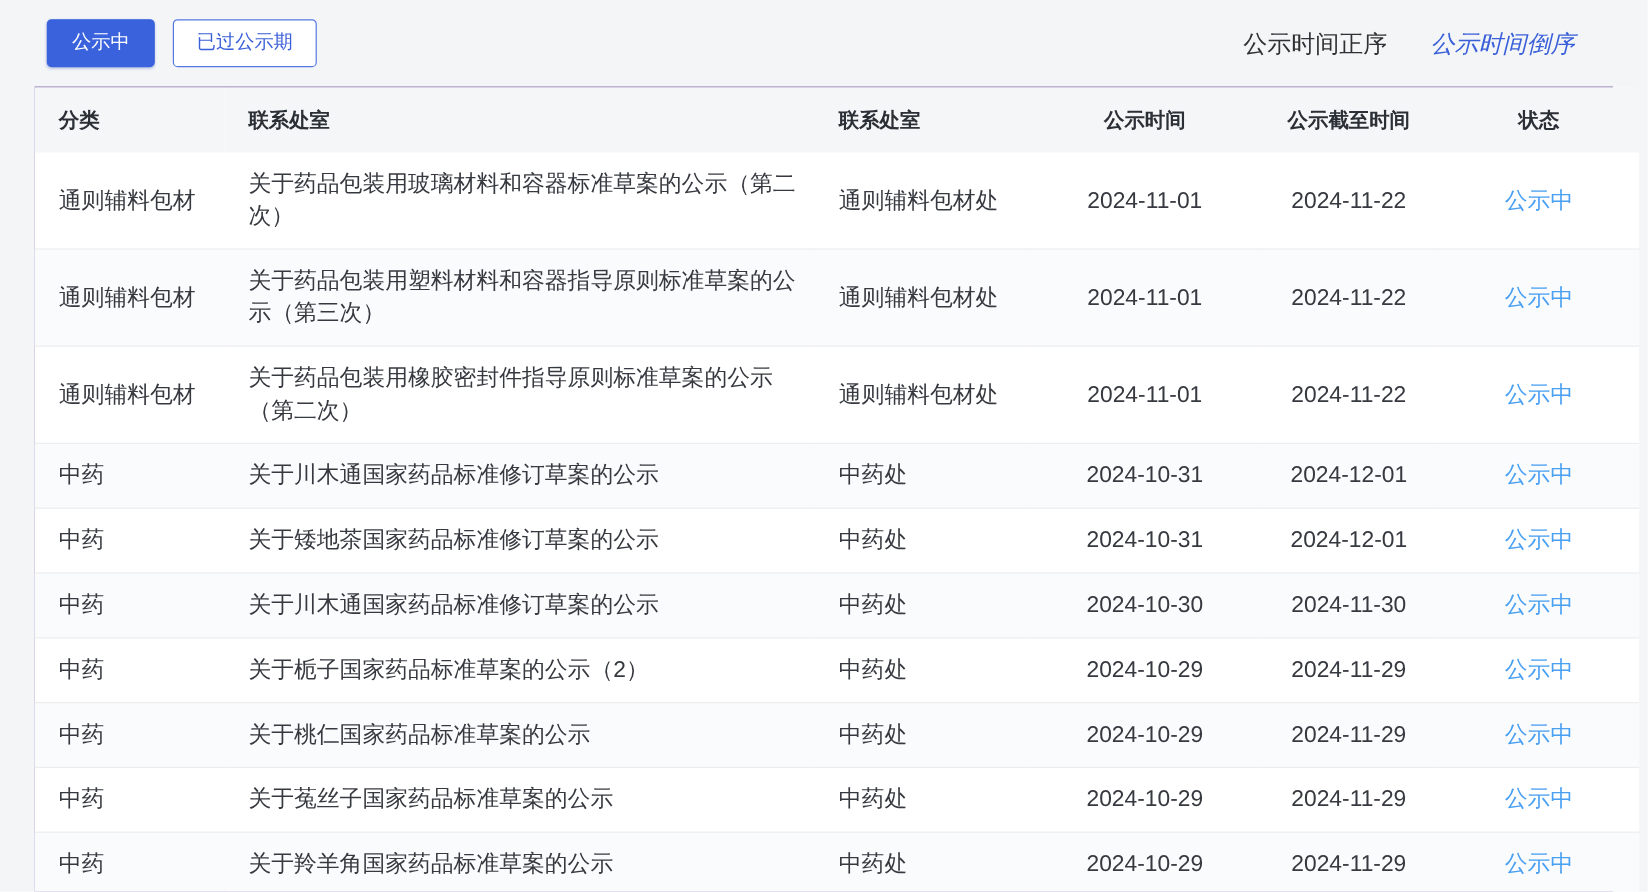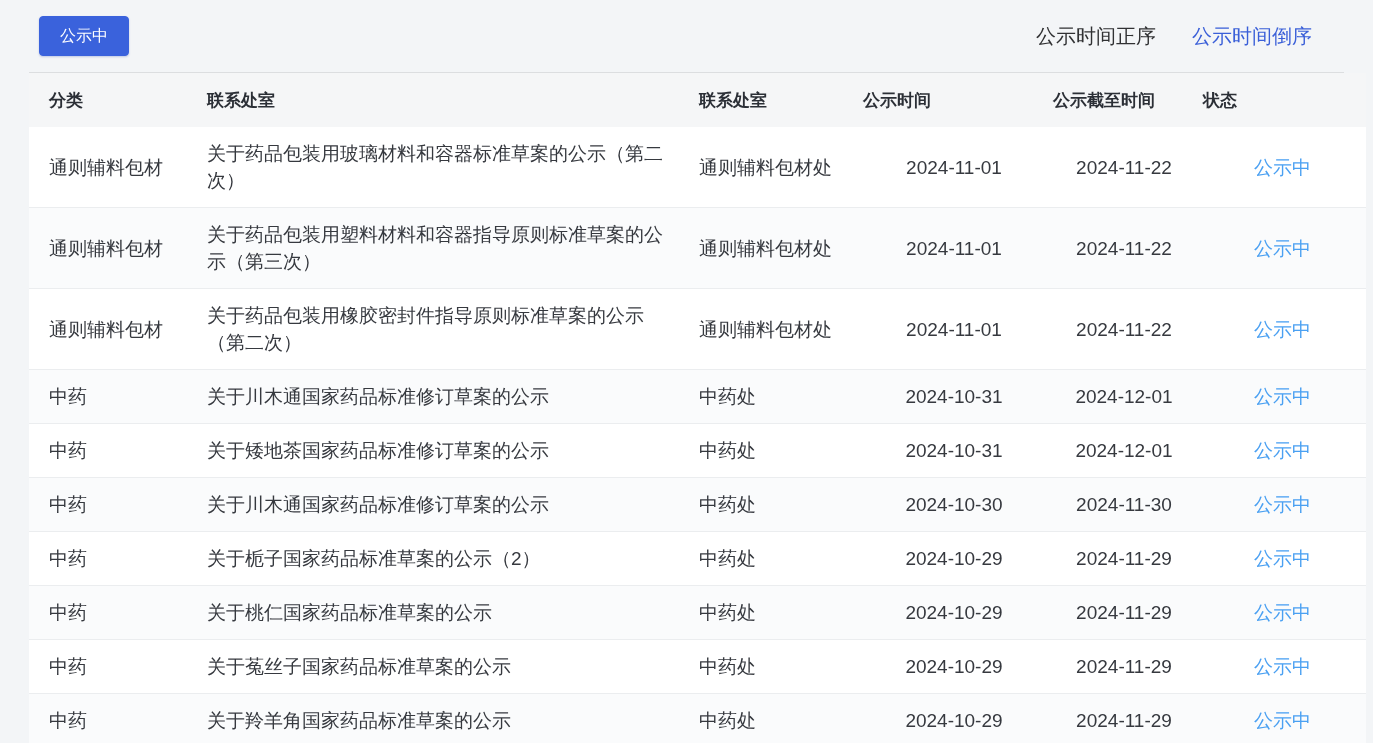--- a/index.html
+++ b/index.html
@@ -35,51 +35,52 @@
   .btn-primary{
     background:var(--primary);color:#fff;border-color:var(--primary);
     box-shadow:0 1px 2px rgba(40,70,180,.25);
   }
   .btn-outline{
     background:#fff;color:var(--sort-active);border:1px solid var(--primary-border);
     padding:11px 19px;
   }
   .sorts{display:flex;align-items:center;gap:36px;font-size:20px;}
   .sort-link{cursor:pointer;color:#303133;text-decoration:none;}
-  .sort-link.active{color:var(--sort-active);}
+  .sort-link.active{color:var(--sort-active);font-style:italic;}
   
   .table-wrap{background:#4c1d95;border-top:1px solid #dcdee0;padding-bottom:12px;}
   table{
     width:1337px;border-collapse:collapse;table-layout:fixed;background:#fff;
   }
   thead th{
     background:var(--header-bg);
     font-size:17px;font-weight:700;color:var(--head-text);
     height:54px;text-align:left;padding:0 10px 0 20px;
     white-space:nowrap;
   }
-  thead th.center{padding:0 4px;}
+  thead th.center{text-align:center;padding:0 4px;}
   tbody td{
     font-size:19px;color:var(--text);line-height:27px;
     padding:13px 14px 13px 20px;border-bottom:1px solid var(--border);
     vertical-align:middle;background-clip:padding-box;
   }
   tbody td.center{text-align:center;padding-left:4px;padding-right:4px;white-space:nowrap;}
   tbody tr:nth-child(even) td{background:#fafbfc;}
   td.title{cursor:pointer;}
   td.status{color:var(--status-blue);cursor:pointer;}
 </style>
 </head>
 <body>
 
 <div class="page">
 
   <div class="topbar">
     <div class="filters">
       <button class="btn btn-primary">公示中</button>
+      <button class="btn btn-outline">已过公示期</button>
     </div>
     <div class="sorts">
       <a class="sort-link">公示时间正序</a>
       <a class="sort-link active">公示时间倒序</a>
     </div>
   </div>
 
   <div class="table-wrap">
     <table>
       <colgroup>

